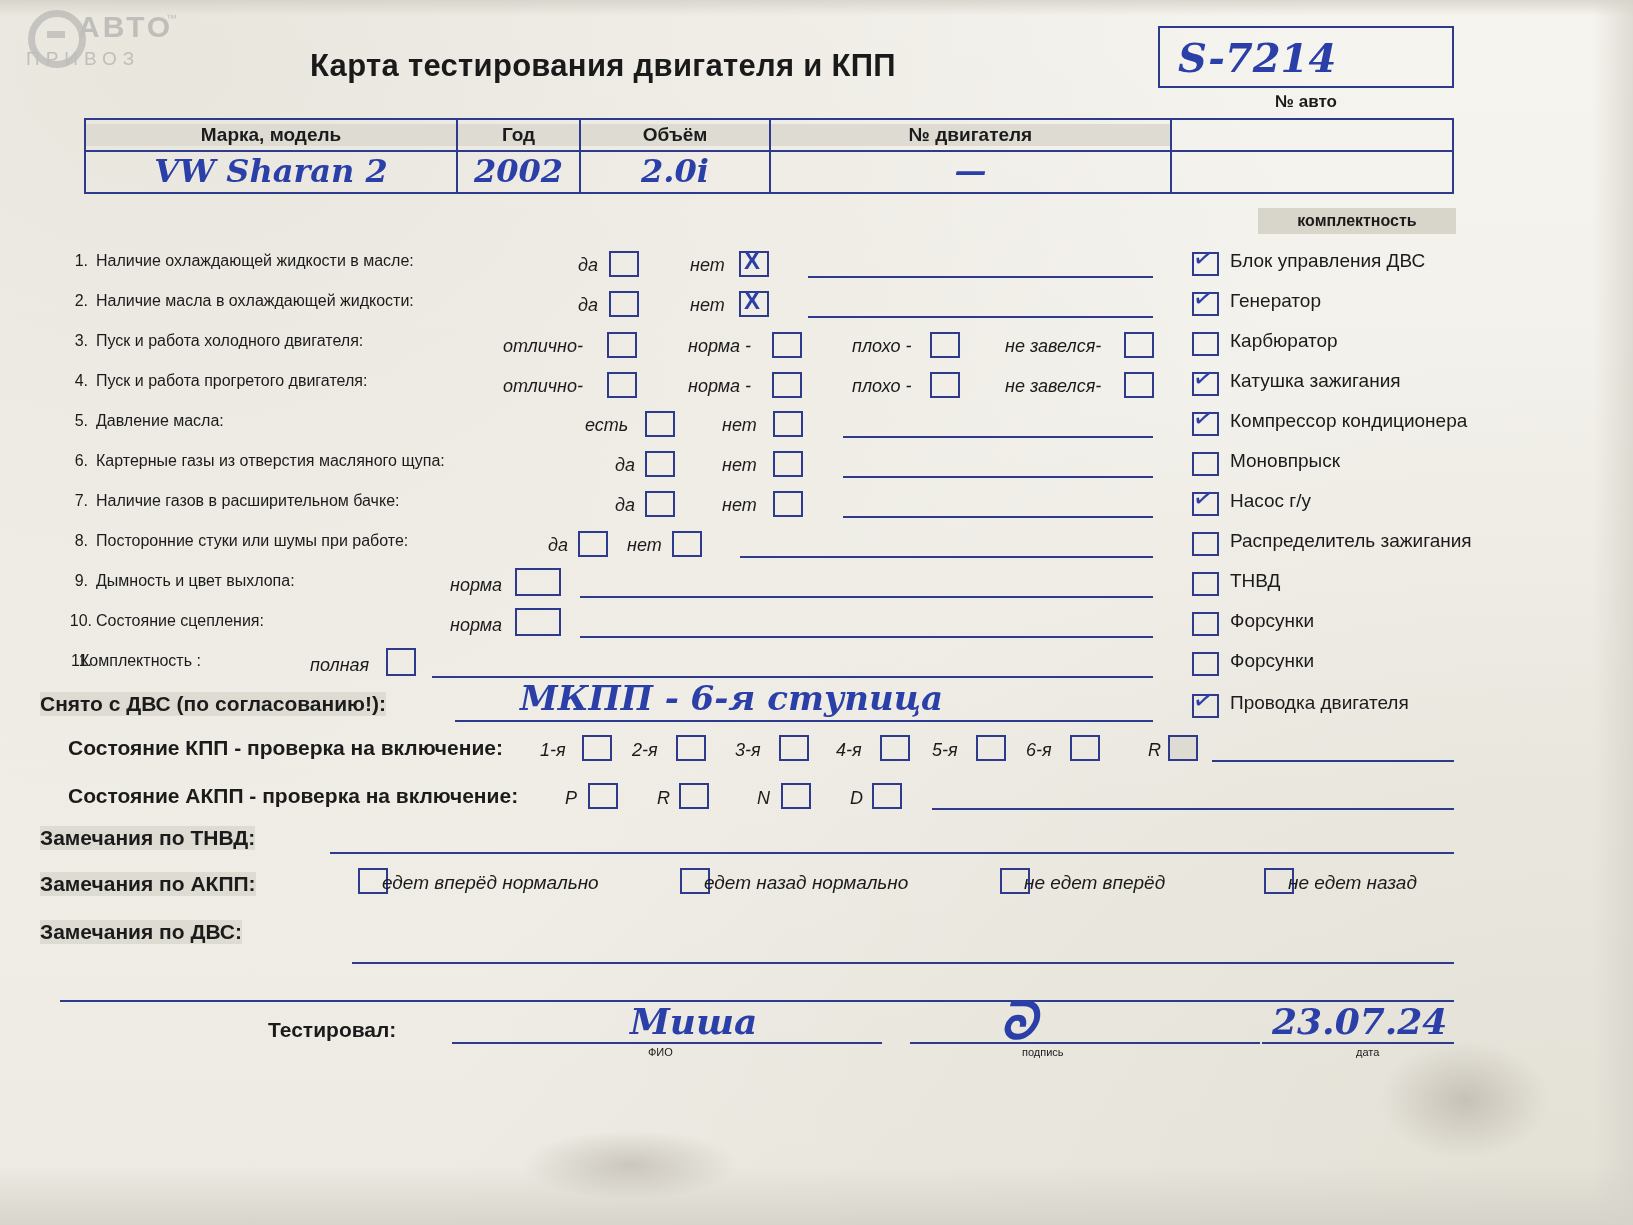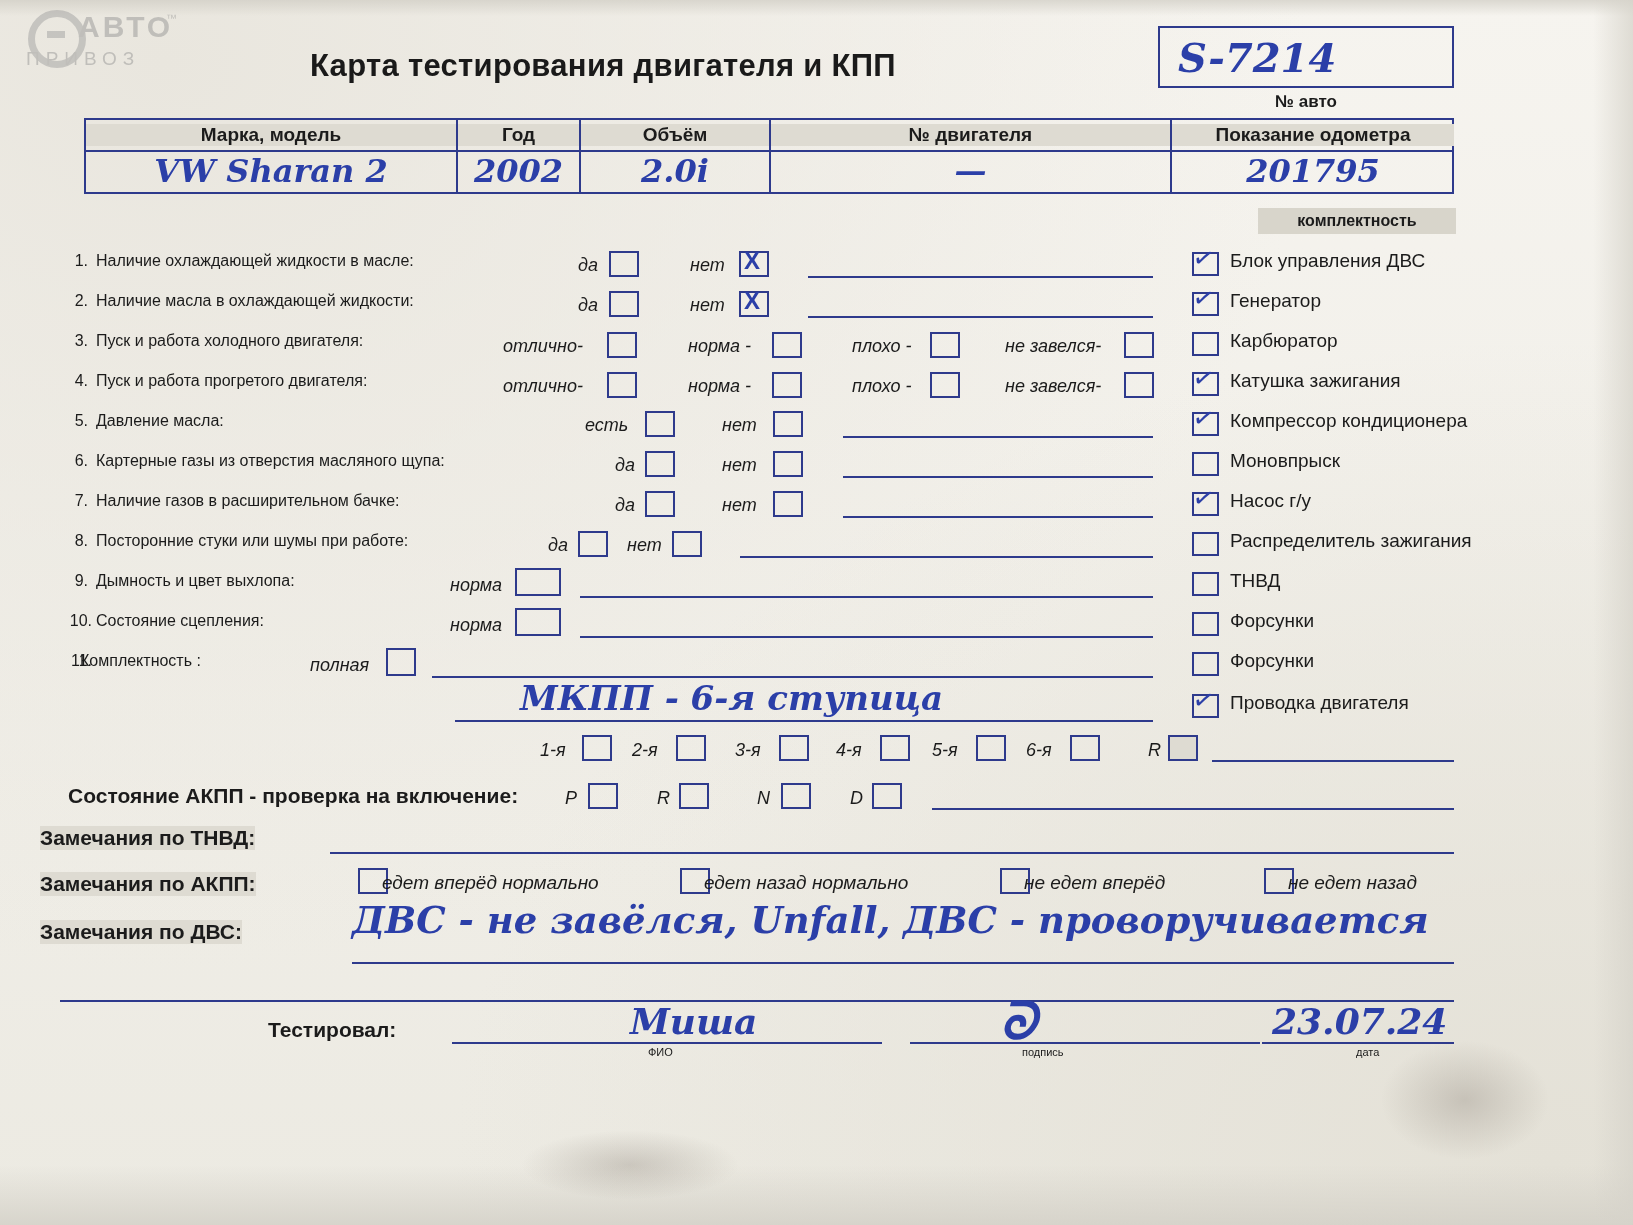--- a/index.html
+++ b/index.html
@@ -203,24 +203,20 @@
     <div class="cell" style="left:495px; width:190px;">
       <div class="hdrlabel ink shade">Объём</div>
       <div class="val hand">2.0i</div>
     </div>
 
     <div class="cell" style="left:685px; width:401px;">
       <div class="hdrlabel ink shade">№ двигателя</div>
       <div class="val hand">—</div>
     </div>
 
-    <div class="cell" style="left:1086px; width:282px; border-right:none;">
-      <div class="hdrlabel ink shade">Показание одометра</div>
-      <div class="val hand">201795</div>
-    </div>
   </div>
 
   <div class="komp-hdr ink">комплектность</div>
 
   <div class="num ink" style="left:60px; top:252px; width:28px;">1.</div>
   <div class="qtext ink" style="left:96px; top:252px;">Наличие охлаждающей жидкости в масле:</div>
   <div class="opt ink" style="left:578px; top:255px;">да</div>
   <div class="cb" style="left:609px; top:251px;"></div>
   <div class="opt ink" style="left:690px; top:255px;">нет</div>
   <div class="cb" style="left:739px; top:251px;"></div>
@@ -301,23 +297,25 @@
   <div class="opt ink" style="left:450px; top:615px;">норма</div>
   <div class="cb" style="left:515px; top:608px; width:46px; height:28px;"></div>
   <div class="line" style="left:580px; top:636px; width:573px;"></div>
 
   <div class="num ink" style="left:60px; top:652px; width:32px;">11.</div>
   <div class="qtext ink" style="left:80px; top:652px;">Комплектность :</div>
   <div class="opt ink" style="left:310px; top:655px;">полная</div>
   <div class="cb" style="left:386px; top:648px; width:30px; height:28px;"></div>
   <div class="line" style="left:432px; top:676px; width:721px;"></div>
 
+  <div class="bold-label ink hl" style="position:absolute; left:40px; top:692px;">Снято с ДВС (по согласованию!):</div>
   <div class="hand" style="position:absolute; left:520px; top:678px; font-size:34px;">МКПП - 6-я ступица</div>
   <div class="line" style="left:455px; top:720px; width:698px;"></div>
 
+  <div class="bold-label ink" style="position:absolute; left:68px; top:736px;">Состояние КПП - проверка на включение:</div>
   <div class="opt ink" style="left:540px; top:740px;">1-я</div>
   <div class="cb" style="left:582px; top:735px;"></div>
   <div class="opt ink" style="left:632px; top:740px;">2-я</div>
   <div class="cb" style="left:676px; top:735px;"></div>
   <div class="opt ink" style="left:735px; top:740px;">3-я</div>
   <div class="cb" style="left:779px; top:735px;"></div>
   <div class="opt ink" style="left:836px; top:740px;">4-я</div>
   <div class="cb" style="left:880px; top:735px;"></div>
   <div class="opt ink" style="left:932px; top:740px;">5-я</div>
   <div class="cb" style="left:976px; top:735px;"></div>
@@ -346,21 +344,20 @@
   <div class="cb" style="left:358px; top:868px;"></div>
   <div class="akpp-opt ink" style="left:382px; top:872px;">едет вперёд нормально</div>
   <div class="cb" style="left:680px; top:868px;"></div>
   <div class="akpp-opt ink" style="left:704px; top:872px;">едет назад нормально</div>
   <div class="cb" style="left:1000px; top:868px;"></div>
   <div class="akpp-opt ink" style="left:1024px; top:872px;">не едет вперёд</div>
   <div class="cb" style="left:1264px; top:868px;"></div>
   <div class="akpp-opt ink" style="left:1288px; top:872px;">не едет назад</div>
 
   <div class="bold-label ink hl" style="position:absolute; left:40px; top:920px;">Замечания по ДВС:</div>
-  <div class="hand" style="position:absolute; left:352px; top:898px; font-size:37px; white-space:nowrap;">ДВС - не завёлся, Unfall, ДВС - проворучивается</div>
   <div class="line" style="left:352px; top:962px; width:1102px;"></div>
   <div class="line" style="left:60px; top:1000px; width:1394px;"></div>
 
   <div class="bold-label ink" style="position:absolute; left:268px; top:1018px;">Тестировал:</div>
   <div class="hand" style="position:absolute; left:630px; top:1000px; font-size:36px;">Миша</div>
   <div class="sig-line" style="left:452px; top:1042px; width:430px;"></div>
   <div class="small-cap ink" style="left:648px; top:1046px;">ФИО</div>
 
   <div class="sig-line" style="left:910px; top:1042px; width:350px;"></div>
   <div class="hand" style="position:absolute; left:1000px; top:990px; font-size:52px;">ᘐ</div>

